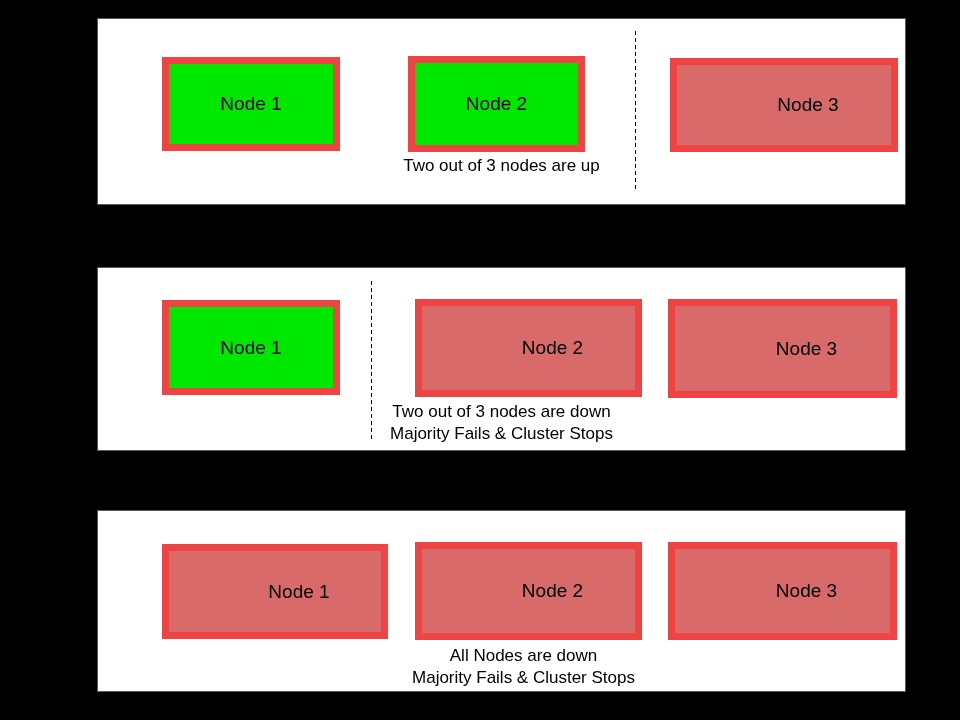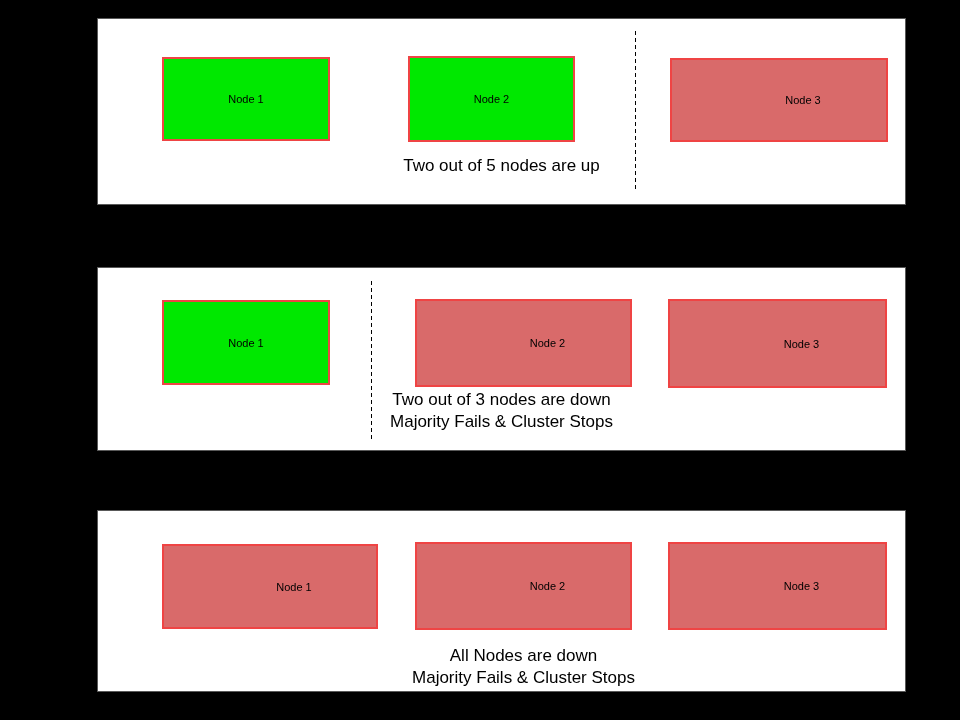--- a/index.html
+++ b/index.html
@@ -11,23 +11,23 @@
   .panel{
     position:absolute;left:97px;width:807px;
     background:#fff;border:1px solid #595959;
   }
   #panel1{top:18px;height:185px;}
   #panel2{top:267px;height:182px;}
   #panel3{top:510px;height:180px;}
 
   .node{
     position:absolute;
-    border:2px solid #ef4444;
+    border:7px solid #ef4444;
     display:flex;align-items:center;justify-content:center;
-    font-size:11px;color:#000;
+    font-size:19px;color:#000;
   }
   .status-up{background:var(--up,#00e800);}
   .status-down{background:var(--down,#d96a6a);padding-left:48px;}
 
   .divider{
     position:absolute;width:1px;
     background:repeating-linear-gradient(to bottom,#000 0 4px,transparent 4px 7px);
   }
 
   .caption{
@@ -40,38 +40,38 @@
   #panel1 .n2{left:310px;top:37px;width:163px;height:82px;}
   #panel1 .n3{left:572px;top:39px;width:166px;height:80px;}
   #panel1 .divider{left:537px;top:12px;height:158px;}
   #panel1 .caption{top:136px;}
 
   
   #panel2 .n1{left:64px;top:32px;width:164px;height:81px;}
   #panel2 .n2{left:317px;top:31px;width:165px;height:84px;}
   #panel2 .n3{left:570px;top:31px;width:167px;height:85px;}
   #panel2 .divider{left:273px;top:13px;height:158px;}
-  #panel2 .caption{top:121px;}
+  #panel2 .caption{top:133px;}
 
   
   #panel3 .n1{left:64px;top:33px;width:164px;height:81px;}
   #panel3 .n2{left:317px;top:31px;width:165px;height:84px;}
   #panel3 .n3{left:570px;top:31px;width:167px;height:84px;}
   #panel3 .caption{top:134px;padding-left:44px;}
 </style>
 </head>
 <body style="background: rgb(0, 0, 0);">
 
 <div id="panel1" class="panel">
   <div class="node n1 status-up">Node 1</div>
   <div class="node n2 status-up">Node 2</div>
   <div class="divider"></div>
   <div class="node n3 status-down">Node 3</div>
   <div class="caption">
-    <div>Two out of 5 nodes are up</div>
+    <div>Two out of 3 nodes are up</div>
   </div>
 </div>
 
 <div id="panel2" class="panel">
   <div class="node n1 status-up">Node 1</div>
   <div class="divider"></div>
   <div class="node n2 status-down">Node 2</div>
   <div class="node n3 status-down">Node 3</div>
   <div class="caption">
     <div>Two out of 3 nodes are down</div>

